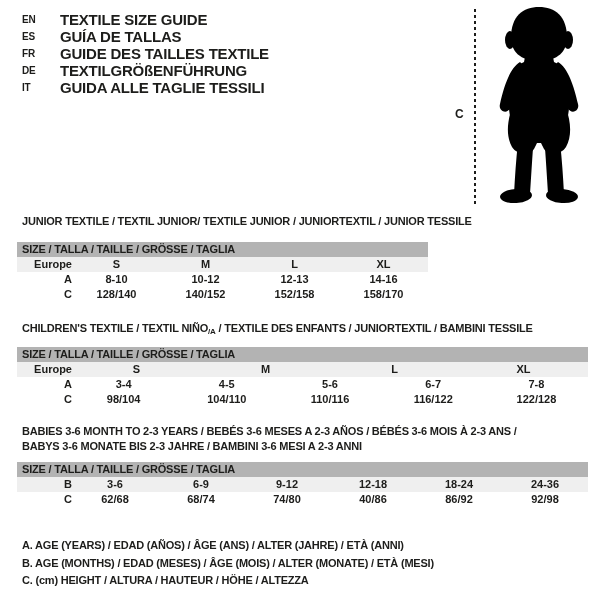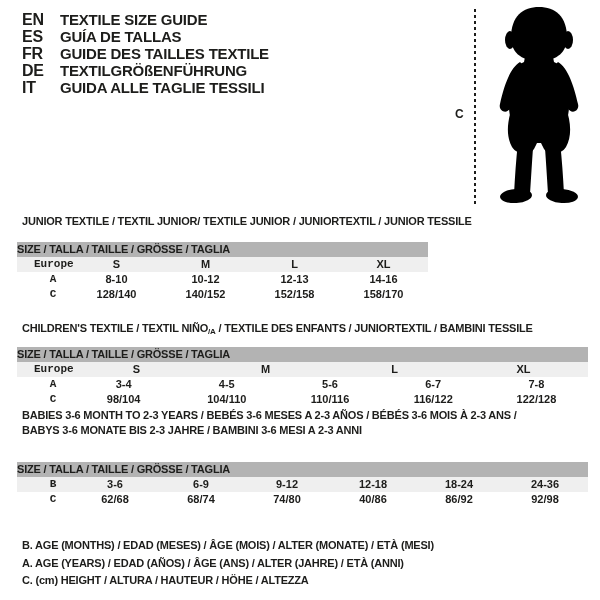--- a/index.html
+++ b/index.html
@@ -11,21 +11,21 @@
     background: #ffffff;
     font-family: "Liberation Sans", sans-serif;
     color: #1d1d1b;
     overflow: hidden;
   }
 
   
   .lang-list { position: absolute; left: 22px; top: 11px; }
   .lang-row { display: flex; height: 17px; line-height: 17px; }
   .lang-code {
-    width: 38px; font-size: 16px; font-weight: 700; letter-spacing: -0.2px;
+    width: 38px; font-size: 10px; font-weight: 700; letter-spacing: -0.2px;
   }
   .lang-label {
     font-size: 15px; font-weight: 700; letter-spacing: -0.2px; white-space: nowrap;
   }
 
   
   .measure-line {
     position: absolute; left: 474px; top: 9px; width: 2px; height: 197px;
     background: repeating-linear-gradient(to bottom, #1d1d1b 0 3px, transparent 3px 6px);
   }
@@ -39,25 +39,25 @@
   .section-heading {
     position: absolute; left: 22px;
     font-size: 11px; font-weight: 700; letter-spacing: -0.2px; white-space: nowrap;
   }
   .section-heading sub { font-size: 8px; vertical-align: -2px; font-weight: 700; }
   .heading-2line { line-height: 15px; white-space: normal; width: 560px; }
 
   .size-table { position: absolute; left: 17px; font-size: 11px; font-weight: 700; }
   .t-header {
     height: 15px; line-height: 15px; background: #b3b3b3;
-    letter-spacing: -0.2px; white-space: nowrap;
+    padding-left: 5px; letter-spacing: -0.2px; white-space: nowrap;
   }
   .t-row { display: flex; height: 15px; line-height: 15px; }
   .t-row:nth-of-type(2) { background: #efefef; }
-  .t-label { width: 55px; padding-left: 17px; text-align: center; font-family: Liberation Mono, monospace; }
+  .t-label { width: 55px; padding-left: 17px; text-align: right; }
   .t-cell { flex: 1; text-align: center; }
 
   
   .footnotes { position: absolute; left: 22px; top: 537px; }
   .footnote {
     height: 17.5px; line-height: 17.5px; font-size: 11px; font-weight: 700;
     letter-spacing: -0.2px; white-space: nowrap;
   }
 </style>
 </head>
@@ -161,21 +161,21 @@
     <div class="t-row">
       <div class="t-label">C</div>
       <div class="t-cell">98/104</div>
       <div class="t-cell">104/110</div>
       <div class="t-cell">110/116</div>
       <div class="t-cell">116/122</div>
       <div class="t-cell">122/128</div>
     </div>
   </div>
 
-  <div class="section-heading heading-2line" style="top:408px;">
+  <div class="section-heading heading-2line" style="top:424px;">
     <div>BABIES 3-6 MONTH TO 2-3 YEARS / BEBÉS 3-6 MESES A 2-3 AÑOS / BÉBÉS 3-6 MOIS À 2-3 ANS /</div>
     <div>BABYS 3-6 MONATE BIS 2-3 JAHRE / BAMBINI 3-6 MESI A 2-3 ANNI</div>
   </div>
   <div class="size-table" style="top:462px; width:571px;">
     <div class="t-header">SIZE / TALLA / TAILLE / GRÖSSE / TAGLIA</div>
     <div class="t-row">
       <div class="t-label">B</div>
       <div class="t-cell">3-6</div>
       <div class="t-cell">6-9</div>
       <div class="t-cell">9-12</div>
@@ -188,18 +188,18 @@
       <div class="t-cell">62/68</div>
       <div class="t-cell">68/74</div>
       <div class="t-cell">74/80</div>
       <div class="t-cell">40/86</div>
       <div class="t-cell">86/92</div>
       <div class="t-cell">92/98</div>
     </div>
   </div>
 
   <div class="footnotes">
+    <div class="footnote">A. AGE (YEARS) / EDAD (AÑOS) / ÂGE (ANS) / ALTER (JAHRE) / ETÀ (ANNI)</div>
     <div class="footnote">B. AGE (MONTHS) / EDAD (MESES) / ÂGE (MOIS) / ALTER (MONATE) / ETÀ (MESI)</div>
-    <div class="footnote">A. AGE (YEARS) / EDAD (AÑOS) / ÂGE (ANS) / ALTER (JAHRE) / ETÀ (ANNI)</div>
     <div class="footnote">C. (cm) HEIGHT / ALTURA / HAUTEUR / HÖHE / ALTEZZA</div>
   </div>
 
 </div>
 
 </body></html>

